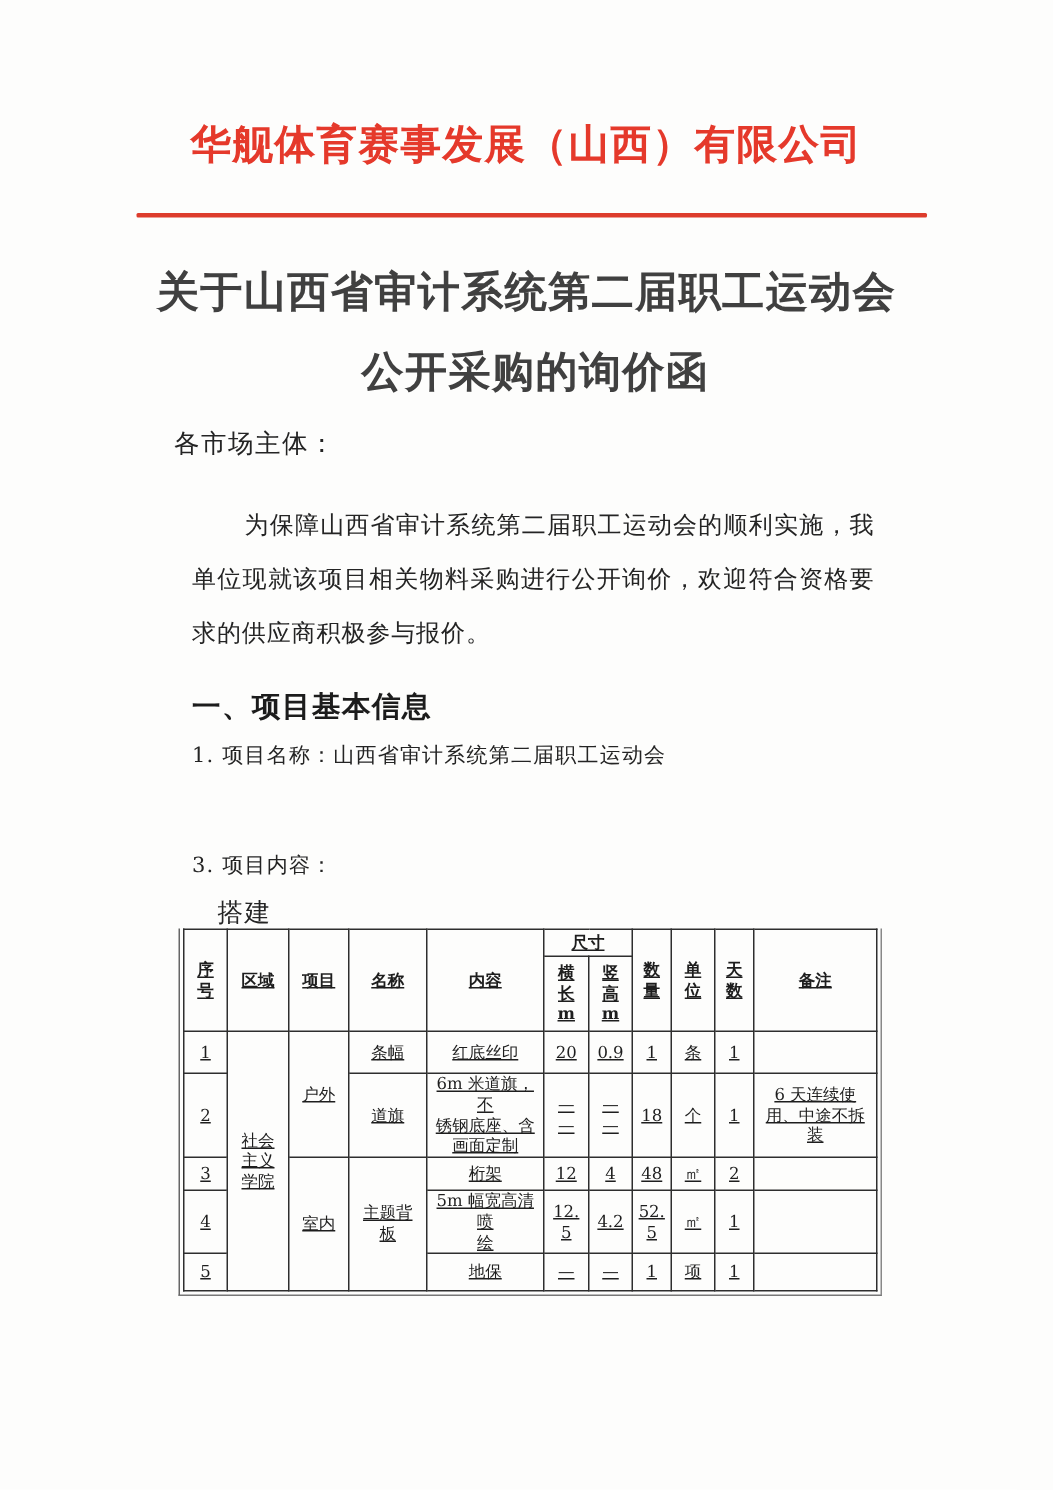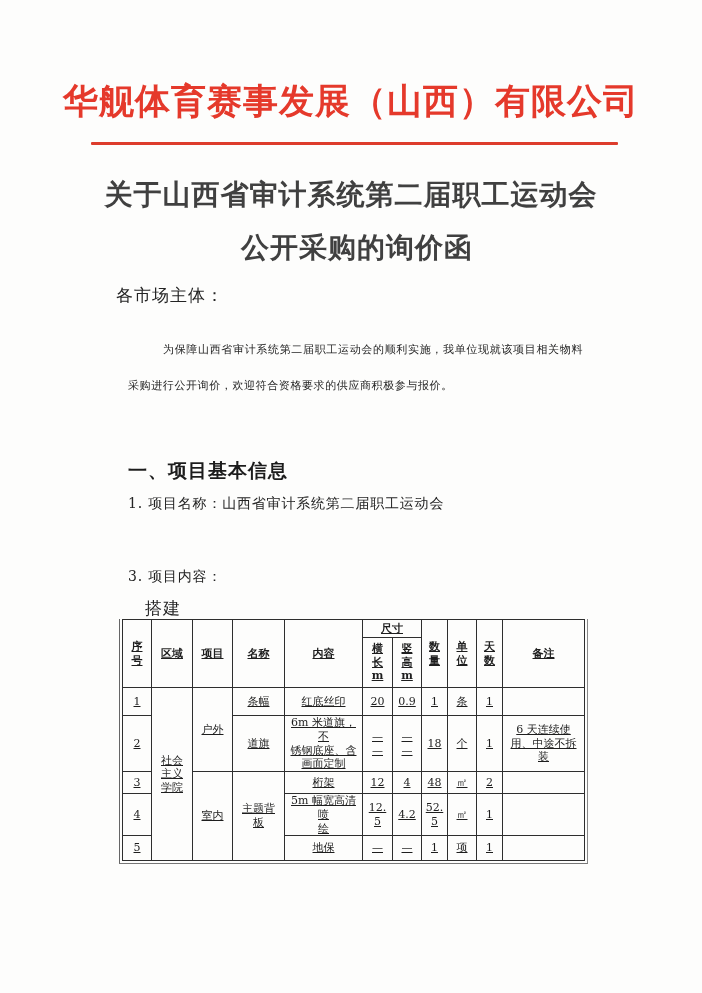--- a/index.html
+++ b/index.html
@@ -13,21 +13,21 @@
     width:702px;
     height:993px;
     background:#fdfdfc;
     overflow:hidden;
   }
   
   .company-header{
     position:absolute;
     left:0; right:0; top:78px;
     text-align:center;
-    font-size:35px;
+    font-size:27px;
     font-weight:bold;
     letter-spacing:1px;
     color:#e5392b;
     white-space:nowrap;
   }
   .header-rule{
     position:absolute;
     left:91px; top:142px;
     width:527px; height:3px;
     background:#dd3c2c;
@@ -51,21 +51,21 @@
     position:absolute;
     left:116px; top:284px;
     font-size:17px;
     letter-spacing:1px;
     color:#242424;
   }
   .intro{
     position:absolute;
     left:128px; top:332px;
     width:455px;
-    font-size:11px;
+    font-size:16px;
     line-height:36px;
     letter-spacing:0.6px;
     text-align:justify;
     text-indent:35px;
     color:#242424;
   }
   .section-heading{
     position:absolute;
     left:128px; top:458px;
     font-size:19px;

